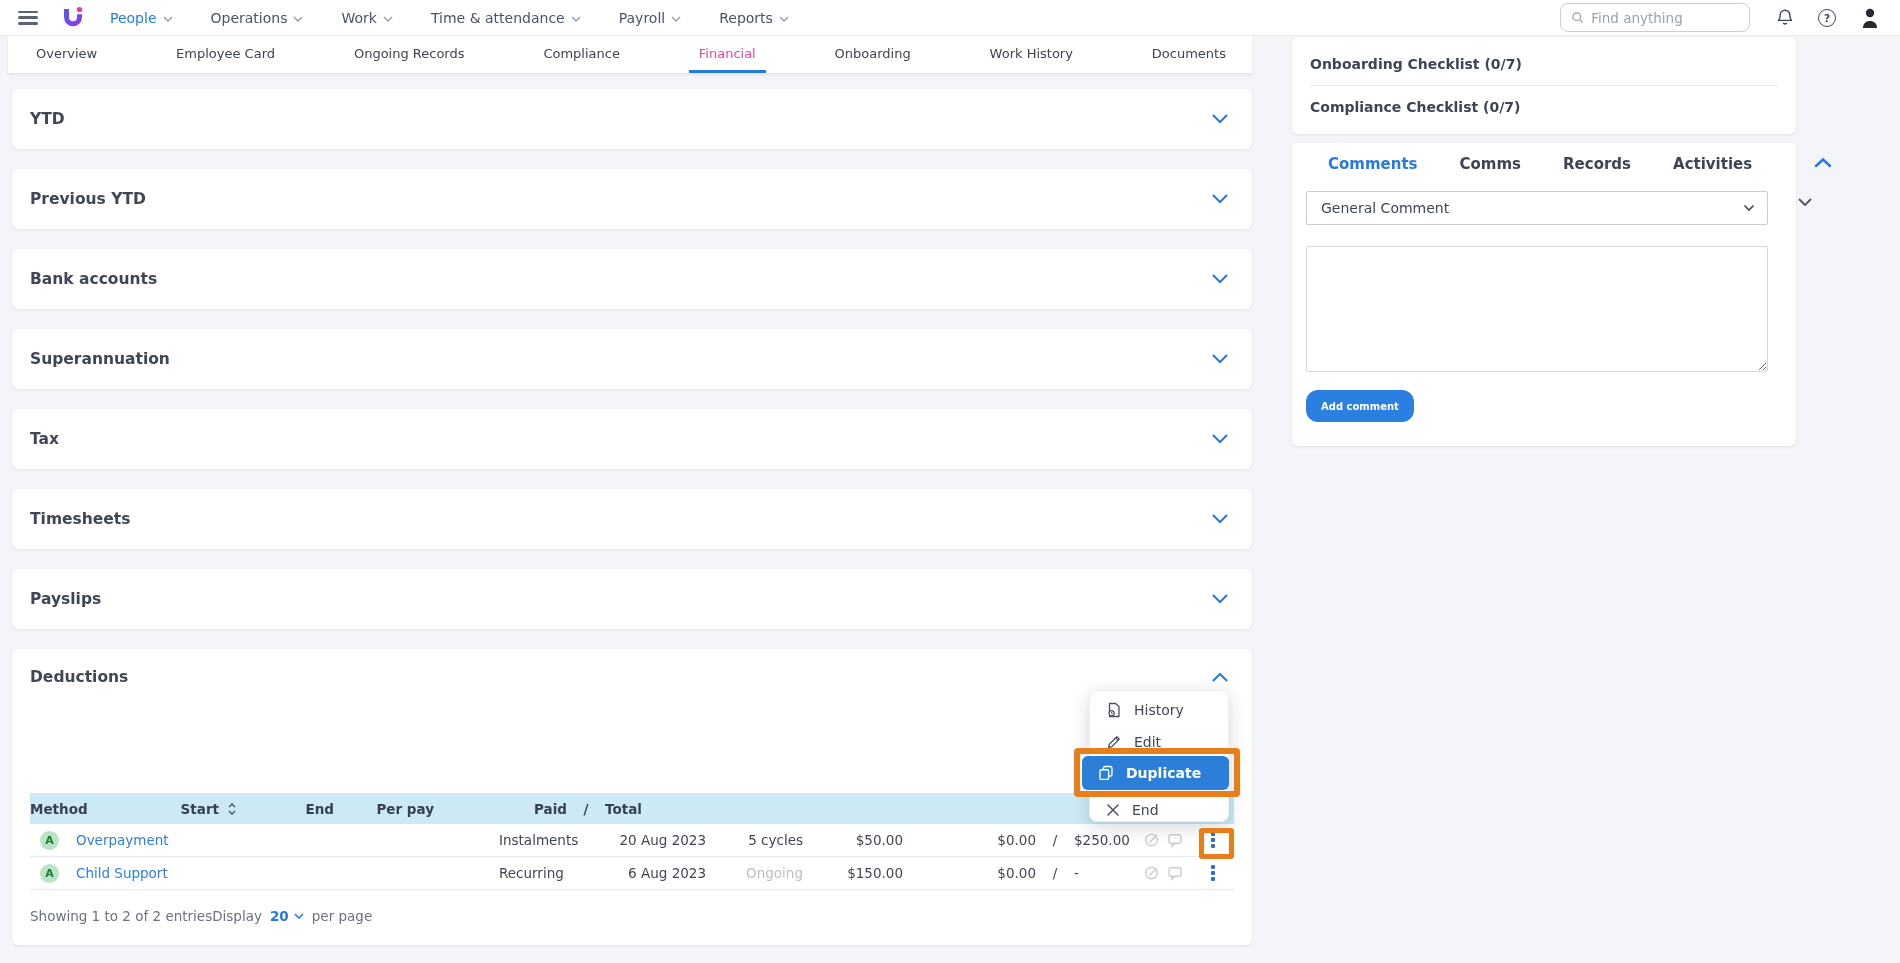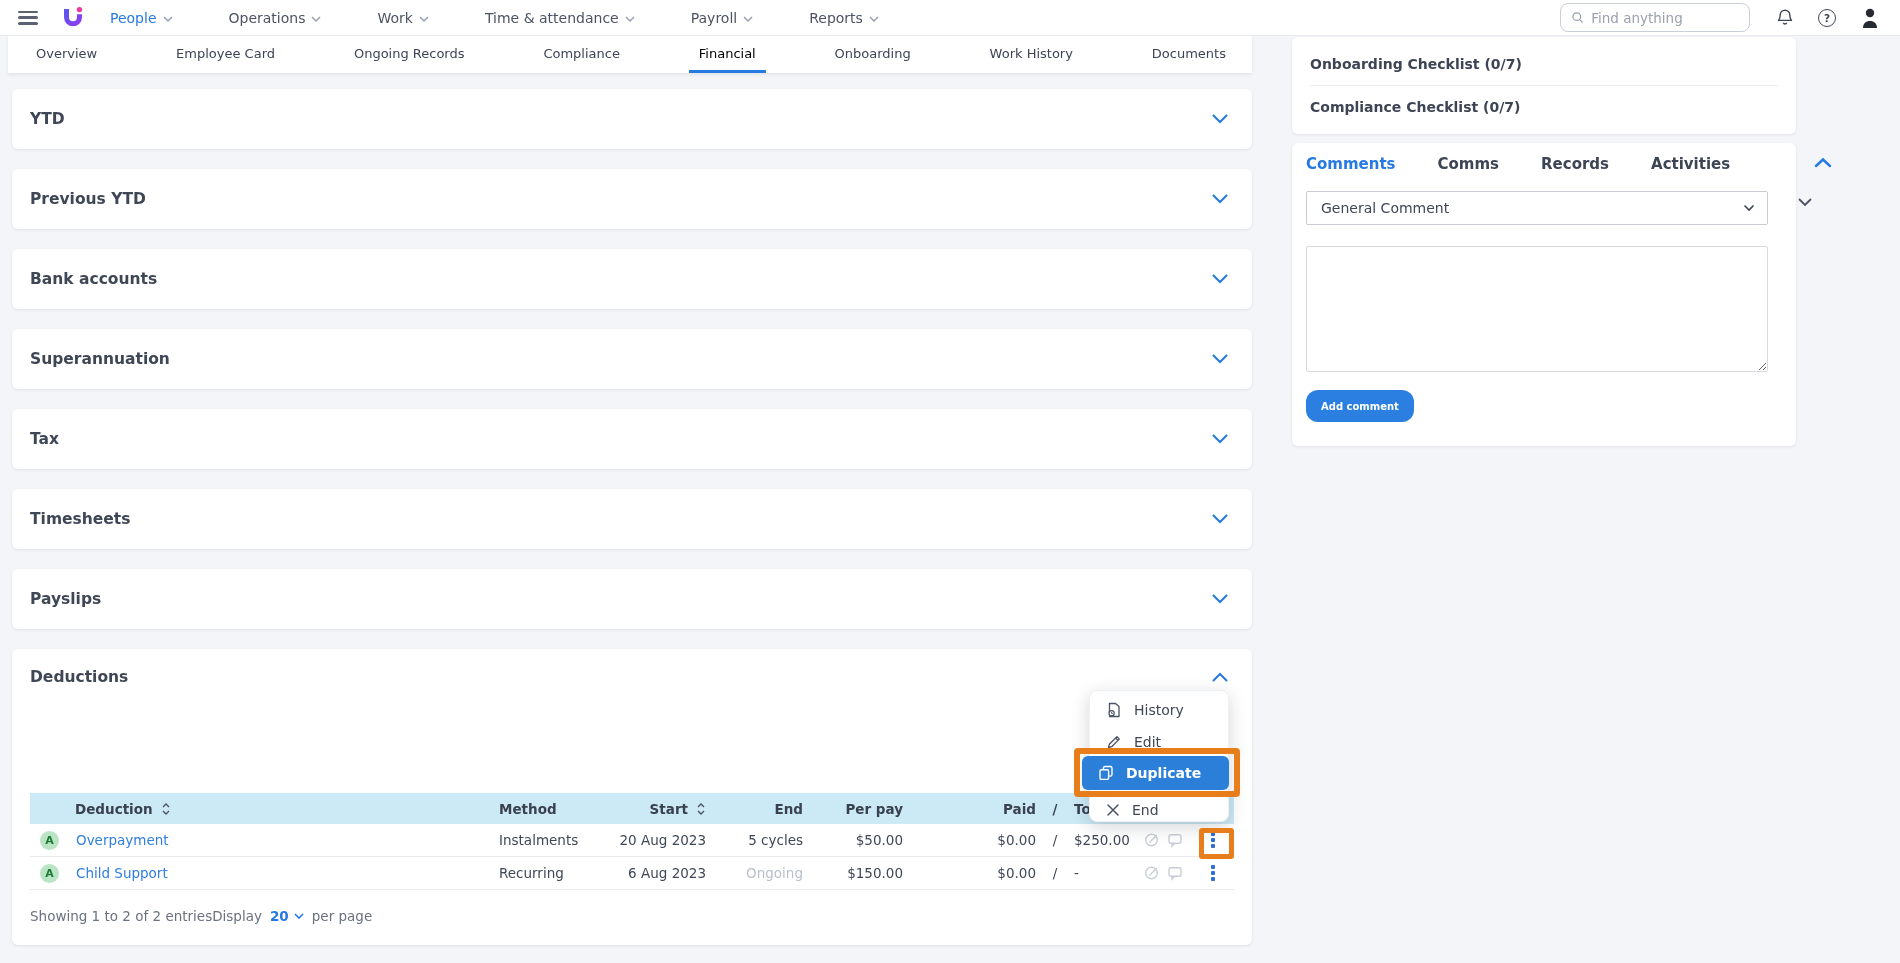--- a/index.html
+++ b/index.html
@@ -5,41 +5,41 @@
   * { margin:0; padding:0; box-sizing:border-box; }
   html,body { width:1900px; height:963px; overflow:hidden; }
   body { font-family:"DejaVu Sans", sans-serif; background:#f4f5f8; color:#3f4756; position:relative; }
 
   
   .topbar { position:absolute; left:0; top:0; width:1900px; height:36px; background:#fff;
             border-bottom:1px solid #e8eaee; display:flex; align-items:center; padding:0 16px; z-index:30; }
   .hamburger { width:20px; height:14px; display:flex; flex-direction:column; justify-content:space-between; cursor:pointer; margin-left:2px; }
   .hamburger span { height:2.5px; background:#5a6170; border-radius:2px; }
   .logo { margin-left:24px; display:flex; align-items:center; }
-  .nav { display:flex; align-items:center; margin-left:26px; gap:56px; }
+  .nav { display:flex; align-items:center; margin-left:26px; gap:38px; }
   .nav-item { display:flex; align-items:center; gap:6px; font-size:14px; color:#4b5364; cursor:pointer; white-space:nowrap; }
   .nav-item.active { color:#2779e2; }
   .nav-chev { margin-top:2px; }
   .topbar-spacer { flex:1; }
   .search { width:190px; height:29px; border:1px solid #c9ced8; border-radius:8px; display:flex; align-items:center;
             padding:0 10px; gap:7px; background:#fff; margin-right:26px; }
   .search input { border:none; outline:none; width:100%; font-size:13.5px; color:#4b5364; font-family:inherit; background:transparent; }
   .search input::placeholder { color:#9aa1ae; }
   .top-icons { display:flex; align-items:center; gap:24px; margin-right:4px; }
   .help-icon { width:18px; height:18px; border:1.6px solid #3f4756; border-radius:50%; display:flex; align-items:center; justify-content:center;
                font-size:10.5px; font-weight:700; color:#3f4756; cursor:pointer; }
   .help-icon::after { content:"?"; }
 
   
   .tabstrip { position:absolute; left:8px; top:36px; width:1244px; height:37px; background:#fff;
               box-shadow:0 2px 3px rgba(25,35,55,.08); display:flex; align-items:stretch;
               justify-content:space-between; padding:0 16px 0 18px; z-index:5; }
   .tab { display:flex; align-items:center; font-size:13px; font-weight:400; color:#3d4454;
          border-bottom:3px solid transparent; padding:0 10px; cursor:pointer; white-space:nowrap; }
-  .tab.active { color:#000000; border-bottom-color:#2779e2; }
+  .tab.active { color:#ec4899; border-bottom-color:#2779e2; }
 
   
   .card { position:absolute; left:12px; width:1240px; background:#fff; border-radius:6px;
           box-shadow:0 1px 3px rgba(20,30,50,.09); }
   .acc { height:60px; display:flex; align-items:center; justify-content:space-between; padding:0 24px 0 18px; cursor:pointer; }
   .acc-title { font-size:15.5px; font-weight:700; color:#3f4756; }
 
   
   .ded-card { top:649px; height:296px; }
   .ded-head { position:absolute; left:0; top:0; width:100%; height:56px; display:flex; align-items:center;
@@ -86,21 +86,21 @@
   .annot-kebab { left:1199px; top:828px; width:35px; height:31px; border-width:5px; border-radius:3px; }
 
   
   .side-card { position:absolute; left:1292px; width:504px; background:#fff; border-radius:6px;
                box-shadow:0 1px 3px rgba(20,30,50,.09); }
   .check-card { top:37px; height:97px; padding:6px 18px 0 18px; }
   .check-row { height:42px; display:flex; align-items:center; font-size:14px; font-weight:600; color:#3d4454; cursor:pointer; }
   .check-row + .check-row { border-top:1px solid #e9ebef; }
 
   .comments-card { top:143px; height:303px; }
-  .side-tabs { position:absolute; left:14px; top:12px; display:flex; gap:42px; }
+  .side-tabs { position:absolute; left:36px; top:12px; display:flex; gap:42px; }
   .side-tab { font-size:15px; font-weight:700; color:#3d4454; cursor:pointer; }
   .side-tab.active { color:#2779e2; }
   .collapse-chev { position:absolute; left:522px; top:14px; cursor:pointer; }
   .type-select { position:absolute; left:14px; top:48px; width:462px; height:34px; border:1px solid #c9ccd3; border-radius:2px;
                  display:flex; align-items:center; justify-content:space-between; padding:0 12px 0 14px; font-size:14px;
                  color:#3f4655; cursor:pointer; background:#fff; }
   .select-out-chev { position:absolute; left:505px; top:54px; cursor:pointer; }
   .comment-box { position:absolute; left:14px; top:103px; width:462px; height:126px; border:1px solid #d6d9de; border-radius:2px;
                  resize:both; font-family:inherit; font-size:14px; padding:8px; outline:none; }
   .add-comment-btn { position:absolute; left:14px; top:247px; height:32px; padding:0 15px; background:#2b7fe0; color:#fff;
@@ -246,27 +246,20 @@
   <div class="ded-head">
     <span class="acc-title">Deductions</span>
     <svg width="16" height="10" viewBox="0 0 16 10">
         <path d="M1.5 8.5L8 2l6.5 6.5" fill="none" stroke="#2779e2" stroke-width="2" stroke-linecap="round"></path>
       </svg>
   </div>
   <span class="add-partial">Add</span>
 
   <div class="table">
     <div class="trow thead">
-      <div class="c-ded">
-        <span>Deduction</span>
-        <svg width="10" height="14" viewBox="0 0 10 14">
-            <path d="M2 5l3-3 3 3" fill="none" stroke="#4a5263" stroke-width="1.4"></path>
-            <path d="M2 9l3 3 3-3" fill="none" stroke="#4a5263" stroke-width="1.4"></path>
-          </svg>
-      </div>
       <div class="c-method">Method</div>
       <div class="c-start">
         <span>Start</span>
         <svg width="10" height="14" viewBox="0 0 10 14">
             <path d="M2 5l3-3 3 3" fill="none" stroke="#4a5263" stroke-width="1.4"></path>
             <path d="M2 9l3 3 3-3" fill="none" stroke="#4a5263" stroke-width="1.4"></path>
           </svg>
       </div>
       <div class="c-end">End</div>
       <div class="c-perpay">Per pay</div>

